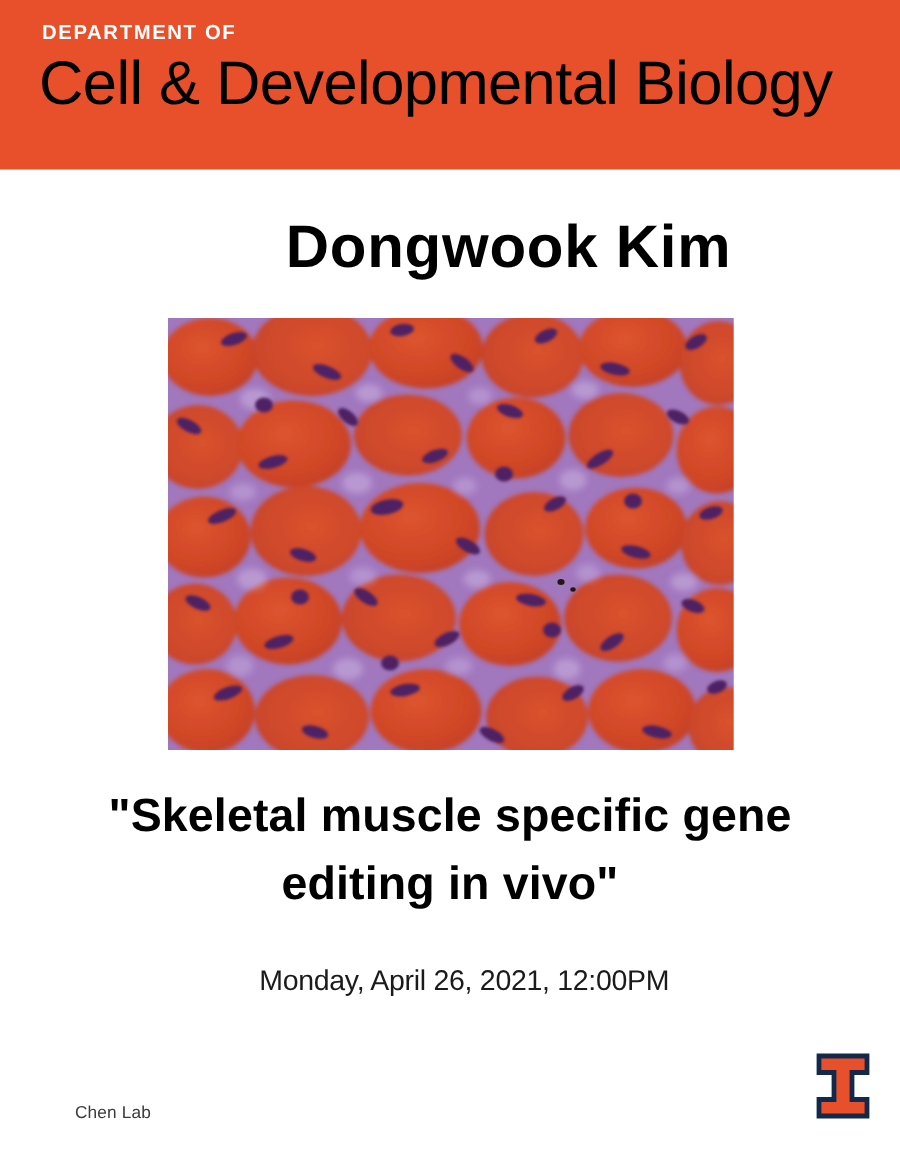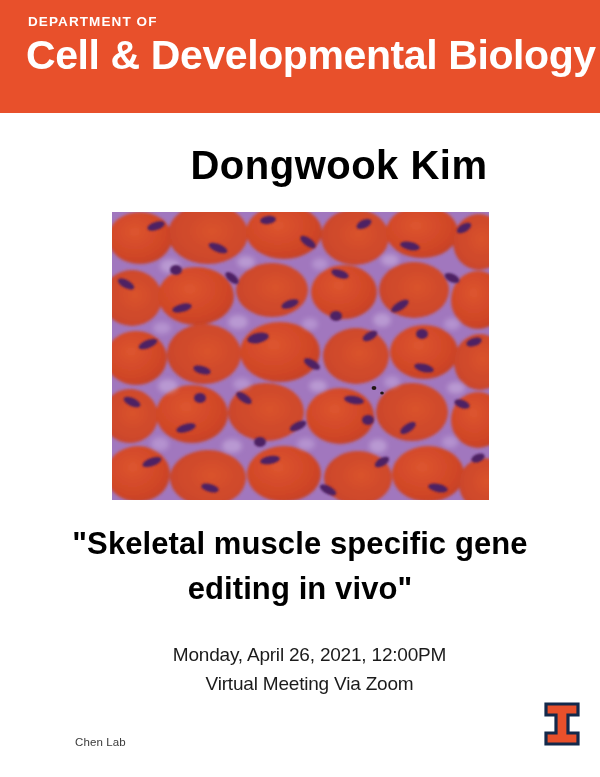--- a/index.html
+++ b/index.html
@@ -35,23 +35,23 @@
     font-size: 13.5px;
     font-weight: bold;
     letter-spacing: 1.1px;
     line-height: 16px;
     white-space: nowrap;
   }
   #dept-title {
     position: absolute;
     left: 26px;
     top: 31px;
-    color: #ffffff;
+    color: #000000;
     font-size: 41px;
-    font-weight: bold;
+    font-weight: normal;
     letter-spacing: -0.4px;
     line-height: 48px;
     white-space: nowrap;
   }
   #dept-subtitle {
     position: absolute;
     left: 28px;
     top: 86px;
     color: #ffffff;
     font-size: 14.2px;
@@ -119,21 +119,21 @@
     letter-spacing: -0.2px;
   }
   #seminar-details .detail-line {
     display: block;
     padding-left: 19px;
   }
 
   
   #lab-credit {
     position: absolute;
-    left: 75px;
+    left: 50px;
     top: 735px;
     color: #3a3a3a;
     font-size: 11.5px;
     line-height: 14px;
     letter-spacing: 0.1px;
     text-align: center;
   }
 
   
   #illinois-logo {
@@ -304,21 +304,20 @@
     </g>
 
     <rect x="0" y="0" width="377" height="288" fill="#8a5fb0" opacity="0.07"></rect>
   </svg>
 </div>
 
 <div id="talk-title">"Skeletal muscle specific gene editing in vivo"</div>
 
 <div id="seminar-details">
   <span class="detail-line">Monday, April 26, 2021, 12:00PM</span>
-  <span class="detail-line">Virtual Meeting Via Zoom</span>
 </div>
 
 <div id="lab-credit">Chen Lab</div>
 
 <div id="illinois-logo">
   <svg viewBox="0 0 38 44">
     <path d="M 3 2 L 35 2 L 35 13 L 25 13 L 25 31 L 35 31 L 35 42 L 3 42 L 3 31 L 13 31 L 13 13 L 3 13 Z" fill="#e8502b" stroke="#13294b" stroke-width="3.2" stroke-linejoin="miter"></path>
   </svg>
 </div>
 

